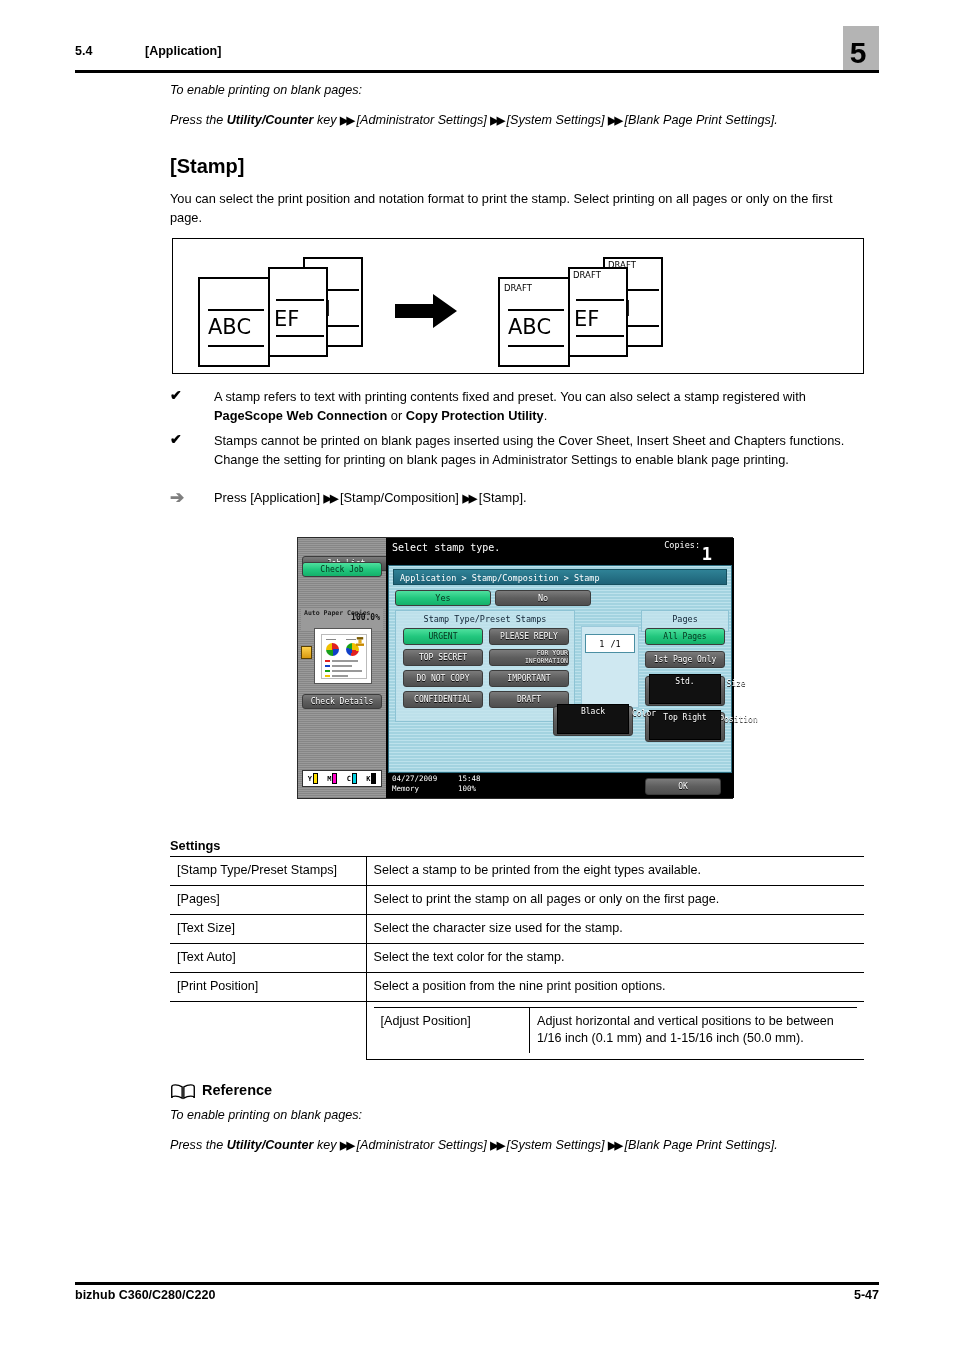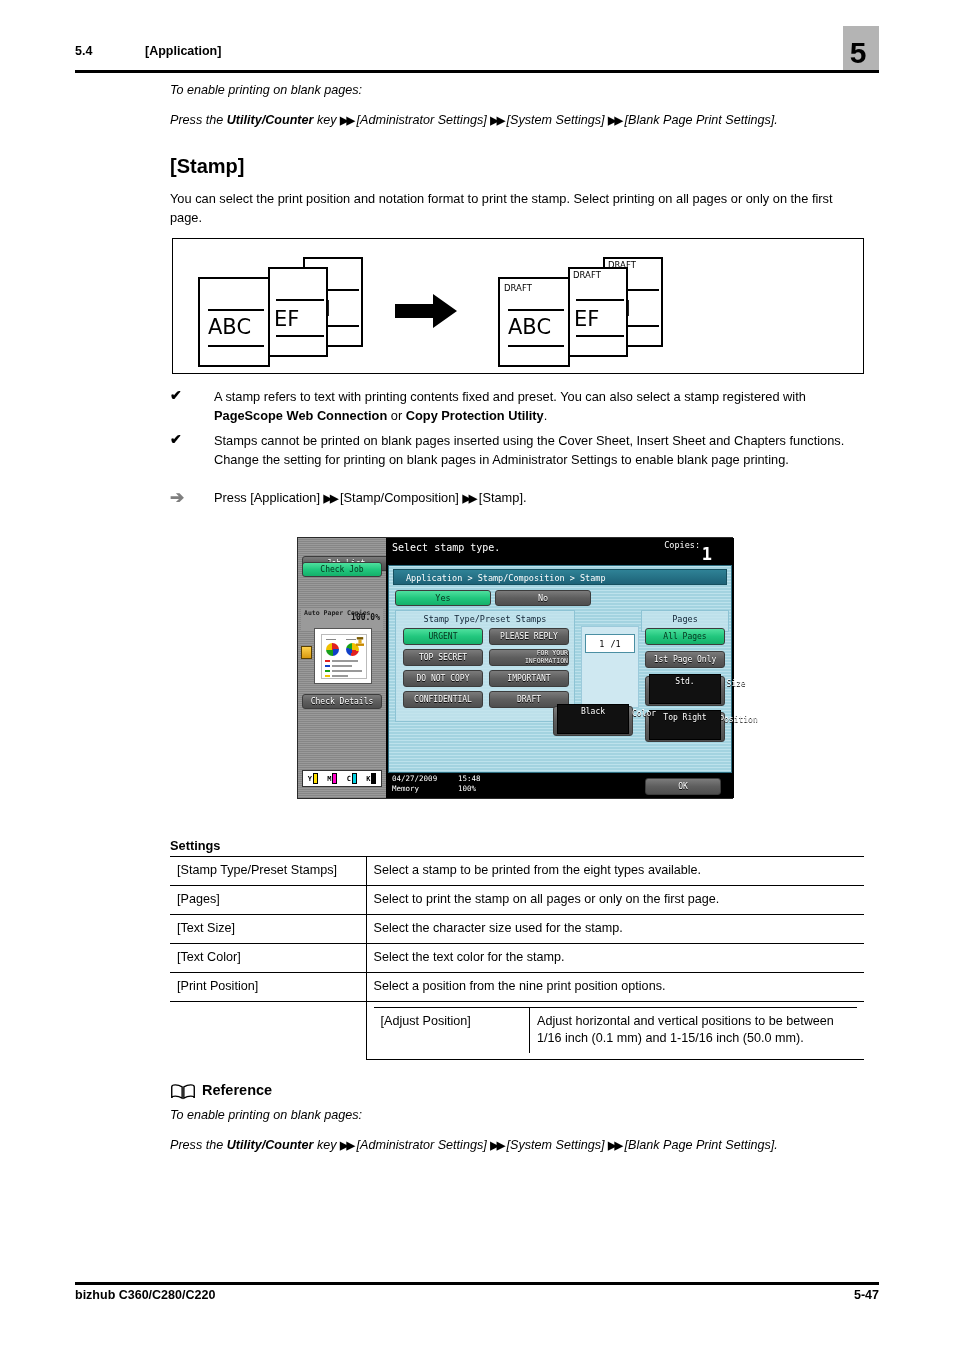--- a/index.html
+++ b/index.html
@@ -148,21 +148,21 @@
 
   .lcd-body {
     position:absolute; left:2px; top:27px; width:344px; height:208px;
     background:#a8d8e4;
     background-image:repeating-linear-gradient(180deg,#bde2ec 0px,#bde2ec 1px,#a3d3e0 1px,#a3d3e0 3px);
     border:1px solid #2d6d80;
   }
   .crumb {
     position:absolute; left:4px; top:3px; width:334px; height:16px;
     background:linear-gradient(180deg,#2f8296,#1d6277);
-    color:#fff; font-size:8.5px; padding:3px 0 0 12px;
+    color:#fff; font-size:8.5px; padding:3px 0 0 6px;
     border:1px solid #16505f;
   }
   .yn {
     position:absolute; top:24px; height:16px; width:96px;
     font-size:8.5px;
   }
   .grp {
     position:absolute; background:rgba(197,228,238,0.75);
     border:1px solid #8dc3d4;
   }
@@ -458,21 +458,21 @@
   </tr>
   <tr>
     <td class="c1">[Pages]</td>
     <td class="c2">Select to print the stamp on all pages or only on the first page.</td>
   </tr>
   <tr>
     <td class="c1">[Text Size]</td>
     <td class="c2">Select the character size used for the stamp.</td>
   </tr>
   <tr>
-    <td class="c1">[Text Color]</td>
+    <td class="c1">[Text Auto]</td>
     <td class="c2">Select the text color for the stamp.</td>
   </tr>
   <tr>
     <td class="c1">[Print Position]</td>
     <td class="c2">Select a position from the nine print position options.</td>
   </tr>
   <tr>
     <td class="blank"></td>
     <td class="nested">
       <table class="inner">

